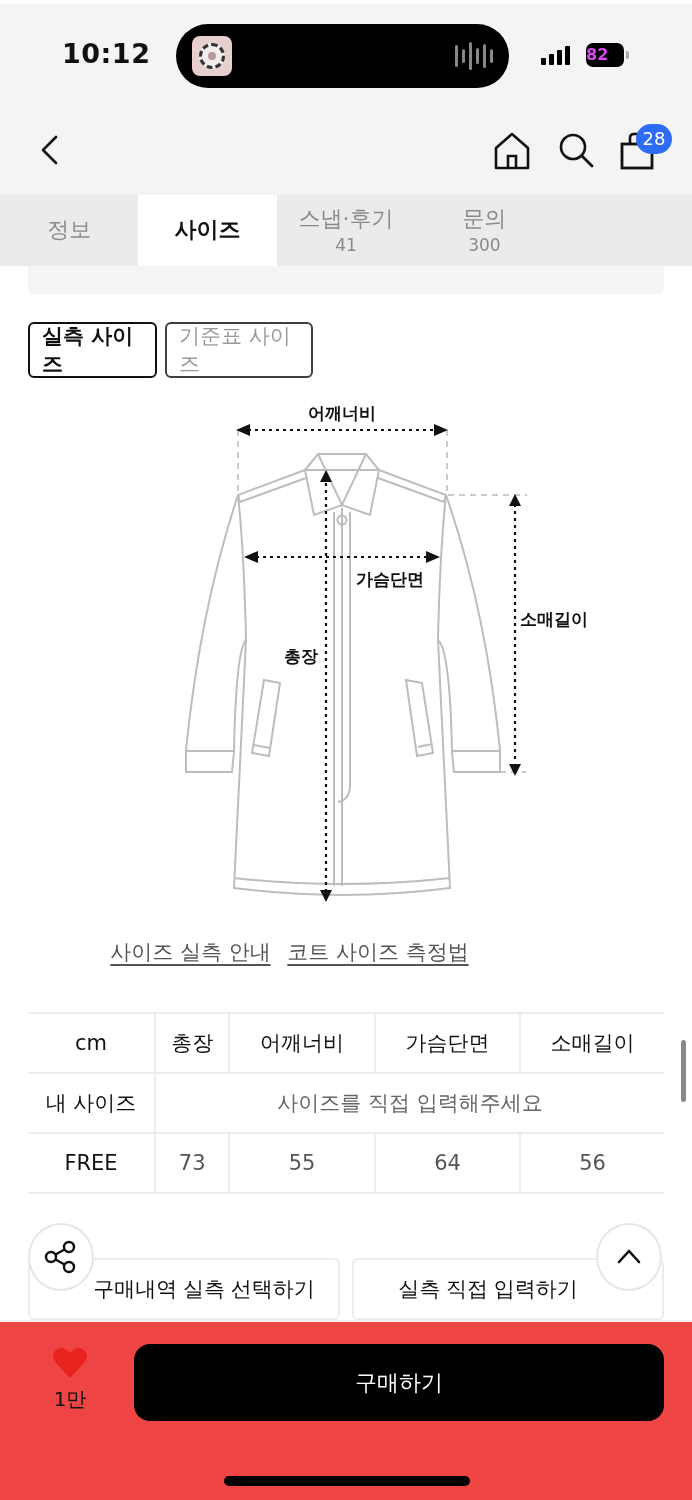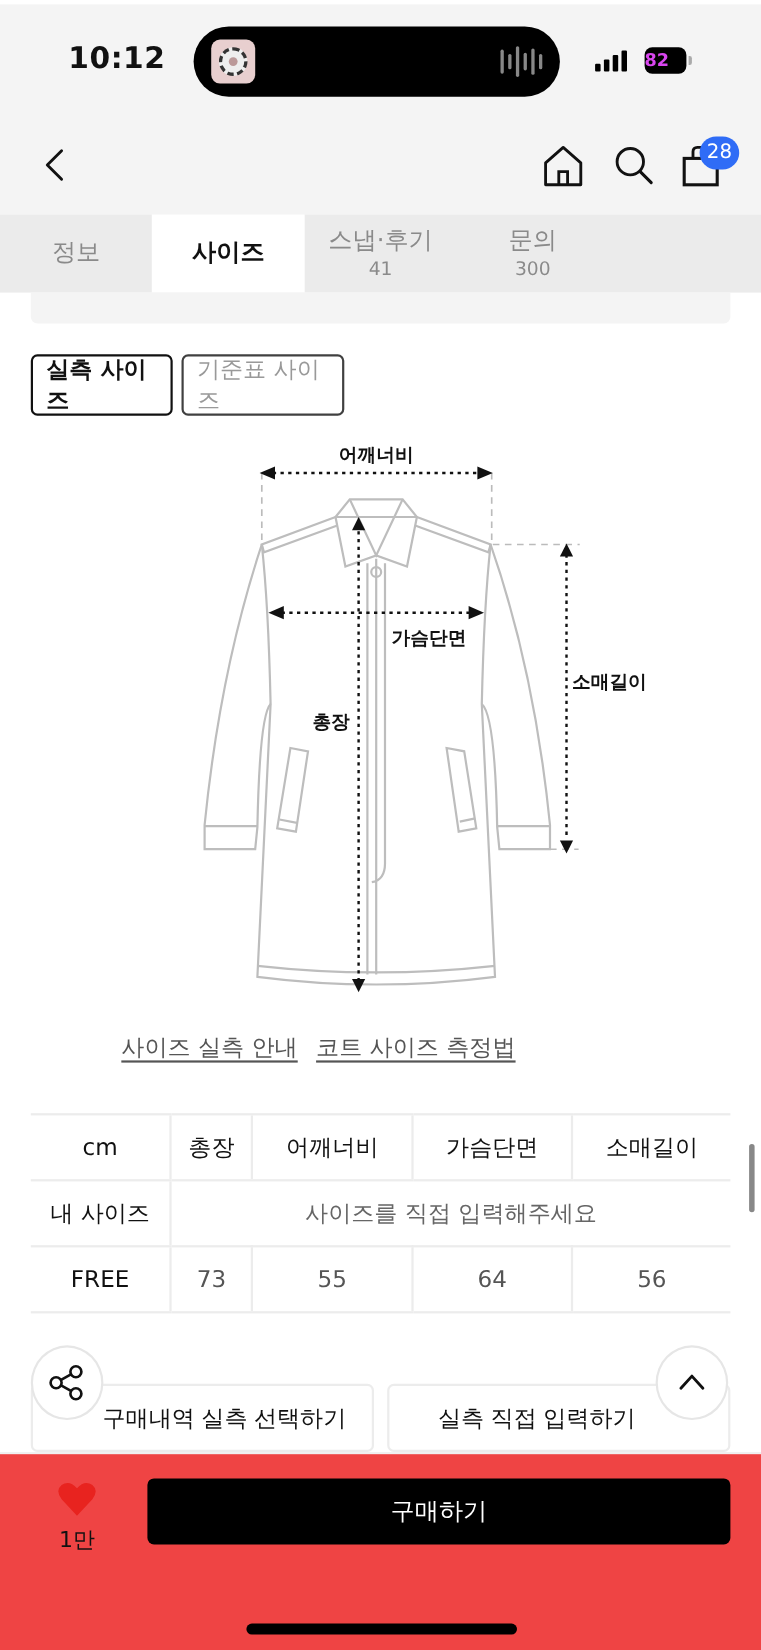--- a/index.html
+++ b/index.html
@@ -65,21 +65,21 @@
   .action-row { position: absolute; top: 1232px; left: 28px; width: 636px; display: flex; gap: 12px; }
   .action-btn { flex: 1; height: 62px; border: 2px solid #ececec; border-radius: 6px; background: #fff; font-size: 21px; color: #111; display: flex; align-items: center; justify-content: center; cursor: pointer; margin-top: 26px; }
   .float-circle { position: absolute; width: 66px; height: 68px; border-radius: 50%; background: #fff; border: 2px solid #e6e6e6; display: flex; align-items: center; justify-content: center; cursor: pointer; }
   .share-fab { left: 28px; top: 1223px; }
   .top-fab { left: 596px; top: 1223px; }
 
   
   .bottom-bar { position: absolute; top: 1320px; left: 0; width: 692px; height: 180px; background: #ef4444; border-top: 2px solid #f0f0f0; }
   .like { position: absolute; left: 40px; top: 24px; width: 60px; text-align: center; cursor: pointer; }
   .like-count { font-size: 20px; color: #111; margin-top: 2px; }
-  .buy-btn { position: absolute; left: 134px; top: 22px; width: 530px; height: 60px; background: #000; color: #fff; border-radius: 6px; border: none; font-size: 22px; display: flex; align-items: center; justify-content: center; cursor: pointer; }
+  .buy-btn { position: absolute; left: 134px; top: 22px; width: 530px; height: 77px; background: #000; color: #fff; border-radius: 16px; border: none; font-size: 22px; display: flex; align-items: center; justify-content: center; cursor: pointer; }
   .home-indicator { position: absolute; left: 224px; top: 1476px; width: 246px; height: 10px; background: #000; border-radius: 5px; }
 </style>
 </head>
 <body>
 
 <div class="status-bar">
   <div class="status-time">10:12</div>
   <div class="dynamic-island">
     <div class="island-app">
         <div class="disc"></div>

